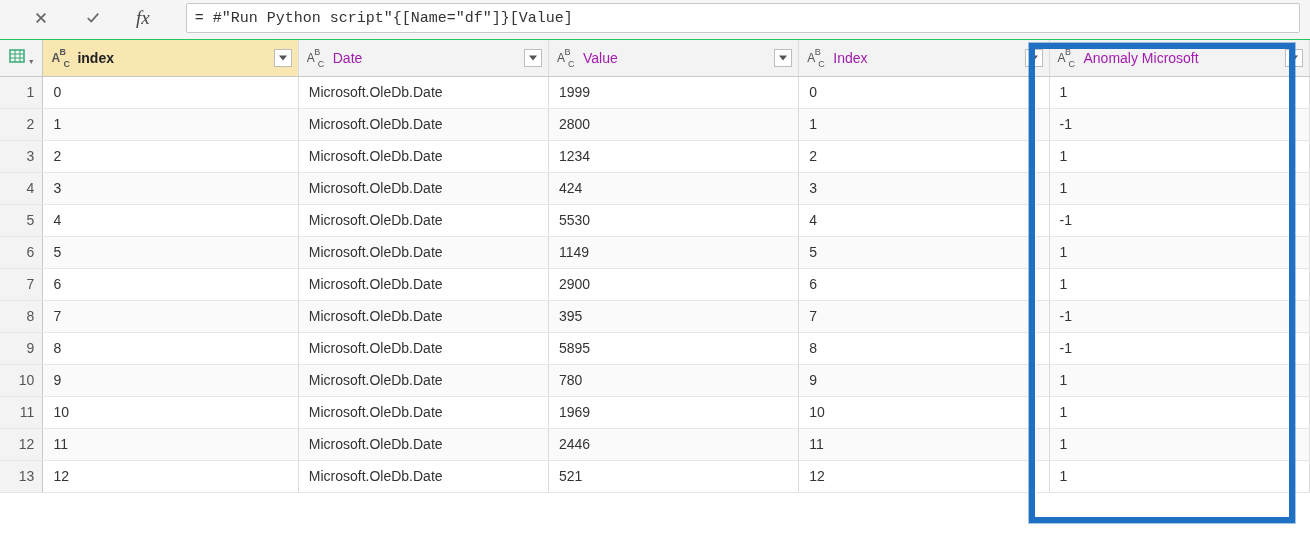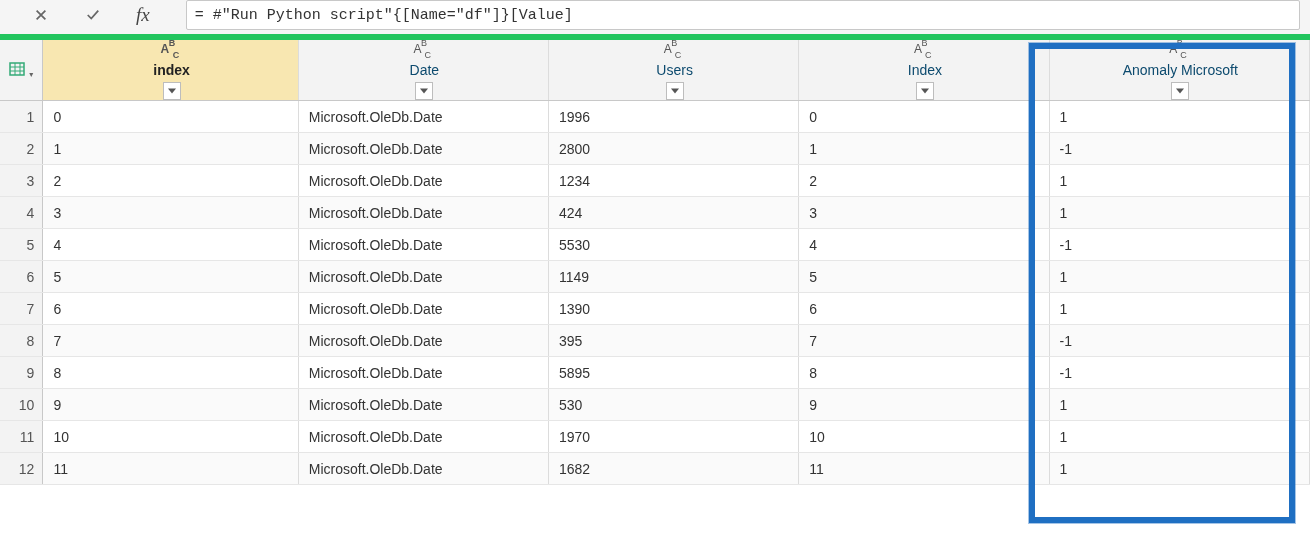--- a/index.html
+++ b/index.html
@@ -11,21 +11,21 @@
     background: #f3f3f3;
     color: #333;
     overflow: hidden;
   }
   .formula-bar {
     display: flex;
     align-items: center;
     height: 40px;
     padding: 0 10px 4px 30px;
     gap: 30px;
-    border-bottom: 6px solid #22c55e;
+    border-bottom: 1px solid #22c55e;
     background: #f5f5f5;
   }
   .formula-bar .ctl {
     width: 22px; height: 22px;
     display: inline-flex; align-items: center; justify-content: center;
     color: #666; cursor: pointer;
   }
   .fx-label { font-style: italic; font-family: "Times New Roman", serif; font-size: 19px; color:#444; padding: 0 6px 0 2px; }
   .formula-input {
     flex: 1;
@@ -69,31 +69,30 @@
   th.sel {
     background: #f8e7b1;
     font-weight: 600;
   }
   th .hdr-inner {
     display: flex;
     align-items: center;
     padding: 0 6px 0 8px;
     height: 100%;
     gap: 4px;
-    flex-direction: column;
   }
   th .abc {
     font-size: 12px;
     color: #555;
     letter-spacing: -0.5px;
     min-width: 22px;
   }
   th .abc sup { font-size: 9px; position: relative; top: -2px; }
   th .abc sub { font-size: 9px; position: relative; bottom: -2px; left:-2px; }
-  th .col-name { flex: 1; color:#0c4a6e; }
+  th .col-name { flex: 1; color:#a21caf; }
   th.sel .col-name { color:#222; }
   .filter-btn {
     width: 18px; height: 18px;
     border: 1px solid #bdbdbd;
     background: #fff;
     display: inline-flex; align-items: center; justify-content: center;
     cursor: pointer;
   }
   .filter-btn svg { width: 8px; height: 6px; }
 
@@ -190,21 +189,21 @@
             <span class="filter-btn">
               <svg viewBox="0 0 10 6">
                   <path d="M0 0 L5 6 L10 0 Z" fill="#555"></path>
                 </svg>
             </span>
           </div>
         </th>
         <th>
           <div class="hdr-inner">
             <span class="abc">A<sup>B</sup><sub>C</sub></span>
-            <span class="col-name">Users</span>
+            <span class="col-name">Value</span>
             <span class="filter-btn">
               <svg viewBox="0 0 10 6">
                   <path d="M0 0 L5 6 L10 0 Z" fill="#555"></path>
                 </svg>
             </span>
           </div>
         </th>
         <th>
           <div class="hdr-inner">
             <span class="abc">A<sup>B</sup><sub>C</sub></span>
@@ -227,21 +226,21 @@
             </span>
           </div>
         </th>
       </tr>
     </thead>
     <tbody id="grid-body">
         <tr>
           <td class="rownum">1</td>
           <td class="cell">0</td>
           <td class="cell">Microsoft.OleDb.Date</td>
-          <td class="cell">1996</td>
+          <td class="cell">1999</td>
           <td class="cell">0</td>
           <td class="cell">1</td>
         </tr>
         <tr>
           <td class="rownum">2</td>
           <td class="cell">1</td>
           <td class="cell">Microsoft.OleDb.Date</td>
           <td class="cell">2800</td>
           <td class="cell">1</td>
           <td class="cell">-1</td>
@@ -275,21 +274,21 @@
           <td class="cell">5</td>
           <td class="cell">Microsoft.OleDb.Date</td>
           <td class="cell">1149</td>
           <td class="cell">5</td>
           <td class="cell">1</td>
         </tr>
         <tr>
           <td class="rownum">7</td>
           <td class="cell">6</td>
           <td class="cell">Microsoft.OleDb.Date</td>
-          <td class="cell">1390</td>
+          <td class="cell">2900</td>
           <td class="cell">6</td>
           <td class="cell">1</td>
         </tr>
         <tr>
           <td class="rownum">8</td>
           <td class="cell">7</td>
           <td class="cell">Microsoft.OleDb.Date</td>
           <td class="cell">395</td>
           <td class="cell">7</td>
           <td class="cell">-1</td>
@@ -299,36 +298,44 @@
           <td class="cell">8</td>
           <td class="cell">Microsoft.OleDb.Date</td>
           <td class="cell">5895</td>
           <td class="cell">8</td>
           <td class="cell">-1</td>
         </tr>
         <tr>
           <td class="rownum">10</td>
           <td class="cell">9</td>
           <td class="cell">Microsoft.OleDb.Date</td>
-          <td class="cell">530</td>
+          <td class="cell">780</td>
           <td class="cell">9</td>
           <td class="cell">1</td>
         </tr>
         <tr>
           <td class="rownum">11</td>
           <td class="cell">10</td>
           <td class="cell">Microsoft.OleDb.Date</td>
-          <td class="cell">1970</td>
+          <td class="cell">1969</td>
           <td class="cell">10</td>
           <td class="cell">1</td>
         </tr>
         <tr>
           <td class="rownum">12</td>
           <td class="cell">11</td>
           <td class="cell">Microsoft.OleDb.Date</td>
-          <td class="cell">1682</td>
+          <td class="cell">2446</td>
           <td class="cell">11</td>
+          <td class="cell">1</td>
+        </tr>
+        <tr>
+          <td class="rownum">13</td>
+          <td class="cell">12</td>
+          <td class="cell">Microsoft.OleDb.Date</td>
+          <td class="cell">521</td>
+          <td class="cell">12</td>
           <td class="cell">1</td>
         </tr>
       </tbody>
   </table>
   <div class="col-highlight"></div>
 </div>
 
 </body></html>

